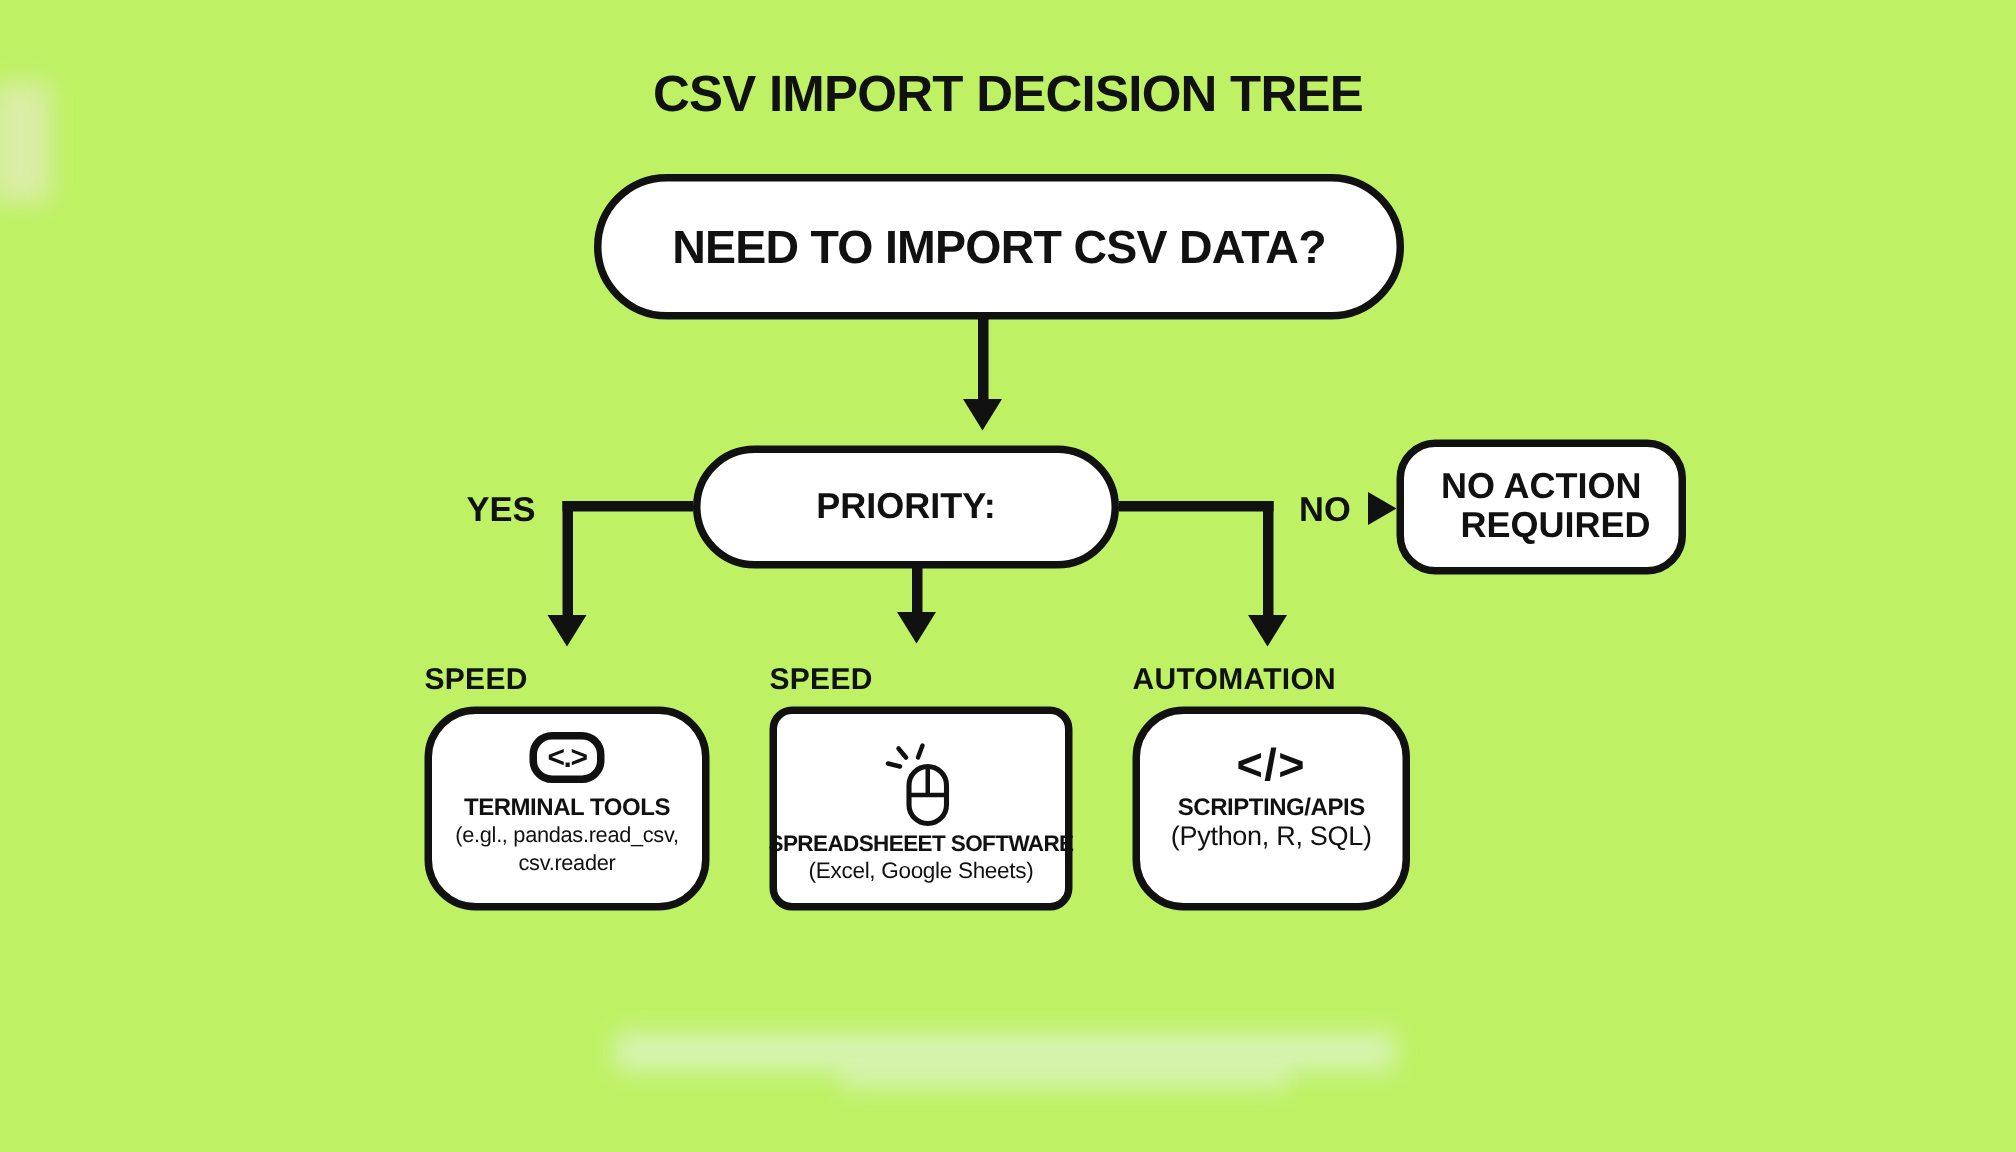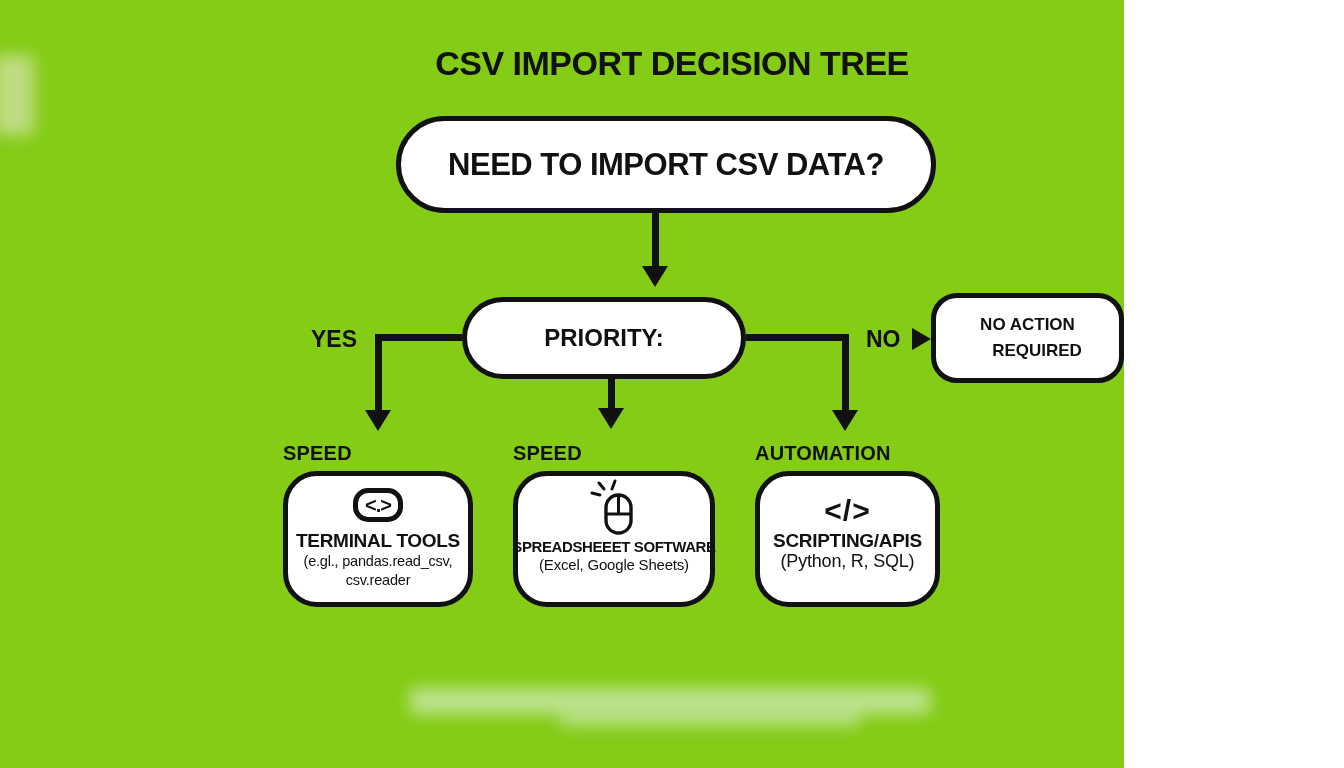--- a/index.html
+++ b/index.html
@@ -1,37 +1,37 @@
 <!DOCTYPE html>
 <html><head>
 <meta charset="utf-8">
 <style>
   html,body{margin:0;padding:0;background:#ffffff;}
   .canvas{
-    position:relative;width:1124px;height:768px;background:#84cc16;overflow:hidden;
+    position:relative;width:1344px;height:768px;background:#bef264;overflow:hidden;
     font-family:"Liberation Sans",sans-serif;color:#111111;
   }
   
   .smudge{position:absolute;filter:blur(8px);pointer-events:none;}
   .smudge.a{left:-6px;top:55px;width:40px;height:80px;background:rgba(243,233,220,0.55);}
   .smudge.b{left:410px;top:688px;width:520px;height:26px;background:rgba(236,246,243,0.55);}
   .smudge.c{left:560px;top:712px;width:300px;height:14px;background:rgba(238,246,244,0.5);}
 
   .title{
     position:absolute;left:0;top:44px;width:1344px;text-align:center;
     font-size:34px;font-weight:bold;letter-spacing:-0.5px;
   }
   .pill{
     position:absolute;border:5px solid #111111;background:#ffffff;
     display:flex;align-items:center;justify-content:center;text-align:center;
     font-weight:bold;box-sizing:border-box;
   }
   .root-node{left:396px;top:116px;width:540px;height:97px;border-radius:50px;font-size:31px;letter-spacing:-0.5px;}
   .decision-node{left:462px;top:297px;width:284px;height:82px;border-radius:41px;font-size:24px;}
-  .no-action-node{left:931px;top:293px;width:193px;height:90px;border-radius:26px;font-size:17px;line-height:26px;}
+  .no-action-node{left:931px;top:293px;width:193px;height:90px;border-radius:26px;font-size:24px;line-height:26px;}
 
   .vline,.hline{position:absolute;background:#111111;}
   .vline{width:7px;}
   .hline{height:7px;}
   .ah-down{ 
     position:absolute;width:0;height:0;
     border-left:13px solid transparent;border-right:13px solid transparent;
     border-top:21px solid #111111;
   }
   .ah-right{ 
@@ -48,21 +48,21 @@
     display:flex;flex-direction:column;align-items:center;justify-content:flex-start;
     padding-top:12px;text-align:center;
   }
   .term-icon{
     display:flex;align-items:center;justify-content:center;
     width:50px;height:34px;border:5px solid #111111;border-radius:15px;
     font-size:20px;font-weight:bold;letter-spacing:-1px;box-sizing:border-box;
     line-height:1;
   }
   .code-icon{font-size:30px;font-weight:bold;letter-spacing:1px;line-height:1;margin-top:8px;}
-  .branch-name{font-size:19px;font-weight:bold;margin-top:8px;letter-spacing:-0.3px;white-space:nowrap;}
+  .branch-name{font-size:16px;font-weight:bold;margin-top:8px;letter-spacing:-0.3px;white-space:nowrap;}
   .branch-name.tight{font-size:15px;letter-spacing:-0.4px;}
   .branch-detail{font-size:14.5px;line-height:19px;letter-spacing:-0.2px;white-space:nowrap;}
   .mouse-wrap{height:58px;display:flex;align-items:flex-start;justify-content:center;margin-top:-2px;}
 </style>
 </head>
 <body>
 
 <div class="canvas">
 
   <div class="smudge a"></div>
@@ -109,21 +109,21 @@
 
   <div class="branch-box" style="left:283px;width:190px;">
     <div class="term-icon">
       <span>&lt;.&gt;</span>
     </div>
     <div class="branch-name">TERMINAL TOOLS</div>
     <div class="branch-detail">(e.gl., pandas.read_csv,</div>
     <div class="branch-detail">csv.reader</div>
   </div>
 
-  <div class="branch-box" style="left:513px;width:202px;padding-top:4px;">
+  <div class="branch-box" style="left:513px;width:202px;padding-top:20px;border-radius:15px;">
     <div class="mouse-wrap">
       <svg width="48" height="58" viewBox="0 0 48 58" aria-hidden="true">
         <rect x="16" y="17" width="25" height="38" rx="12.5" fill="none" stroke="#111111" stroke-width="3.4"></rect>
         <line x1="28.5" y1="17" x2="28.5" y2="36" stroke="#111111" stroke-width="3"></line>
         <line x1="16" y1="36" x2="41" y2="36" stroke="#111111" stroke-width="3"></line>
         <line x1="22" y1="11" x2="25" y2="3" stroke="#111111" stroke-width="3" stroke-linecap="round"></line>
         <line x1="14" y1="11" x2="9" y2="5" stroke="#111111" stroke-width="3" stroke-linecap="round"></line>
         <line x1="10" y1="17" x2="2" y2="15" stroke="#111111" stroke-width="3" stroke-linecap="round"></line>
       </svg>
     </div>

